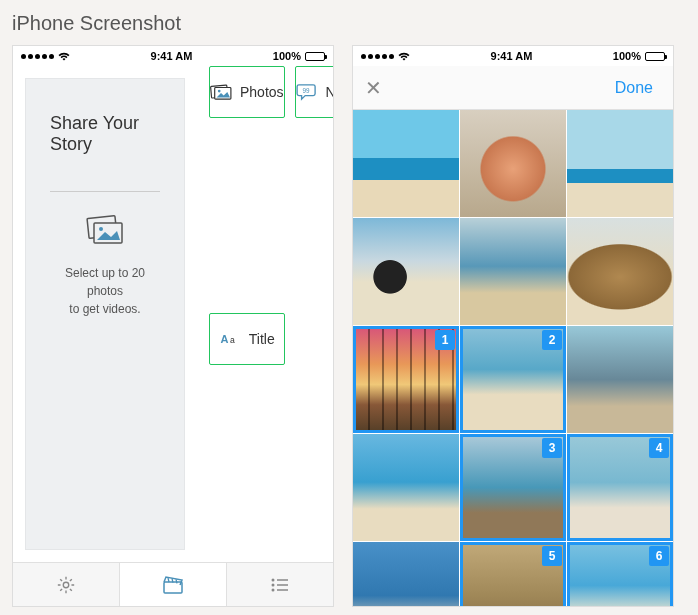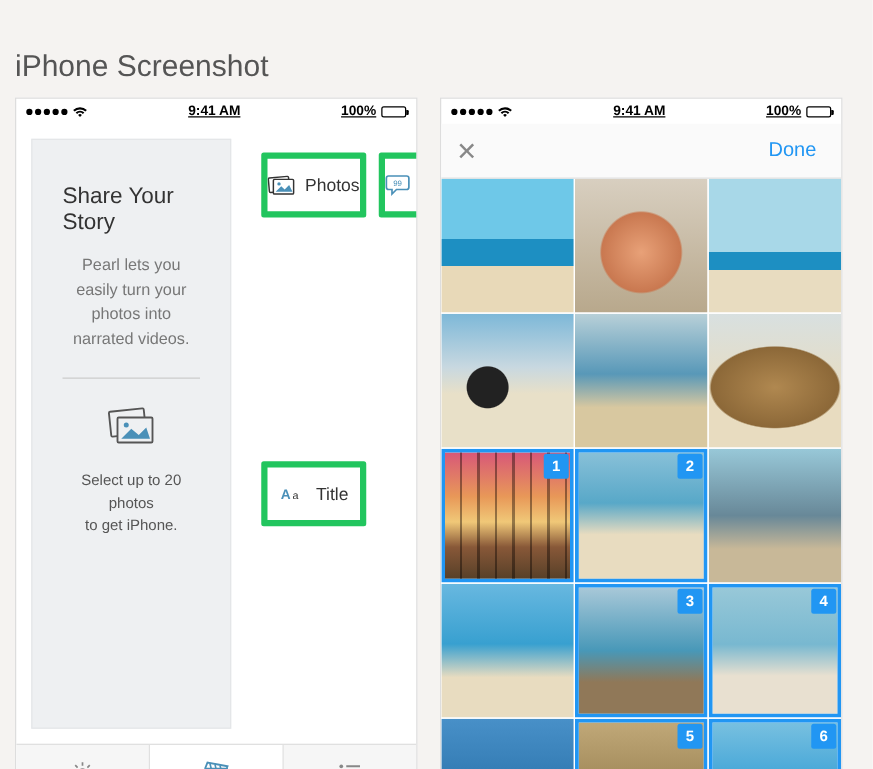--- a/index.html
+++ b/index.html
@@ -4,21 +4,21 @@
 <style>
 * { margin: 0; padding: 0; box-sizing: border-box; }
 body {
   font-family: -apple-system, "Helvetica Neue", Helvetica, Arial, sans-serif;
   background: #f5f3f1;
   padding: 12px;
   font-size: 14px;
   color: #333;
 }
 .container { width: 674px; }
-.page-title { font-size: 24px; font-weight: 400; color: #555; margin-bottom: 10px; margin-top: 28px; }
+.page-title { font-size: 20px; font-weight: 400; color: #555; margin-bottom: 10px; }
 .phones { display: flex; gap: 18px; }
 .phone {
   width: 322px;
   background: #fff;
   border: 1px solid #ddd;
   display: flex;
   flex-direction: column;
   height: 562px;
   overflow: hidden;
   position: relative;
@@ -26,21 +26,20 @@
 
 .status-bar {
   height: 20px;
   display: flex;
   align-items: center;
   justify-content: space-between;
   padding: 0 8px;
   font-size: 11px;
   font-weight: 600;
   color: #000;
-  text-decoration: underline;
 }
 .status-left, .status-right { display: flex; align-items: center; gap: 4px; text-align: right; }
 .signal-dots { display: flex; gap: 2px; }
 .signal-dots span { width: 5px; height: 5px; border-radius: 50%; background: #000; }
 .wifi-icon { width: 12px; height: 10px; }
 .battery { display: flex; align-items: center; gap: 2px; }
 .battery-body { width: 20px; height: 9px; border: 1px solid #000; border-radius: 2px; position: relative; }
 .battery-body::after { content: ""; position: absolute; right: -3px; top: 2px; width: 2px; height: 4px; background: #000; border-radius: 0 1px 1px 0; }
 .battery-fill { width: 100%; height: 100%; background: #000; }
 
@@ -70,23 +69,23 @@
   border: 1px solid #e4e6e8;
 }
 .story-heading { font-size: 18px; color: #333; font-weight: 400; margin-bottom: 14px; }
 .story-sub { font-size: 13px; color: #777; text-align: center; line-height: 1.5; max-width: 200px; }
 .story-divider { width: 110px; height: 1px; background: #ccc; margin: 22px 0; }
 .photo-stack-icon { width: 40px; height: 32px; margin-bottom: 18px; }
 .story-select { font-size: 12px; color: #555; text-align: center; line-height: 1.5; }
 
 .action-grid { display: grid; grid-template-columns: 1fr 1fr; gap: 10px; padding: 0 12px 12px; }
 .action-btn {
-  border: 5px solid #22c55e; background: #fff; height: 52px;
+  border: 1px solid #22c55e; background: #fff; height: 52px;
   display: flex; align-items: center; justify-content: center; gap: 8px;
-  font-size: 14px; color: #333; border-radius: 2px; margin-top: 23px;
+  font-size: 14px; color: #333; border-radius: 2px;
 }
 .action-icon { width: 22px; height: 18px; flex-shrink: 0; display: flex; align-items: center; justify-content: center; }
 
 .tab-bar { height: 44px; display: flex; border-top: 1px solid #e0e0e0; background: #f6f6f6; }
 .tab { flex: 1; display: flex; align-items: center; justify-content: center; }
 .tab.active { background: #fff; border-left: 1px solid #e0e0e0; border-right: 1px solid #e0e0e0; }
 .tab-icon { width: 22px; height: 20px; }
 
 .roll-grid { flex: 1; display: grid; grid-template-columns: repeat(3, 1fr); grid-auto-rows: 107px; gap: 1px; background: #fff; overflow: hidden; }
 .thumb { position: relative; overflow: hidden; }
@@ -147,34 +146,30 @@
           <span class="battery">
               <span class="battery-body"><span class="battery-fill"></span></span>
             </span>
         </div>
       </div>
 
 
       <div class="create-body">
         <div class="story-card">
           <div class="story-heading">Share Your Story</div>
-          <div class="story-sub">
-            <span>Pearl lets you easily turn your</span><br>
-            <span>photos into narrated videos.</span>
-          </div>
           <div class="story-divider"></div>
           <svg class="photo-stack-icon" viewBox="0 0 40 32">
             <rect x="3" y="3" width="28" height="20" rx="1" fill="none" stroke="#555" stroke-width="1.5" transform="rotate(-6 17 13)"></rect>
             <rect x="9" y="9" width="28" height="20" rx="1" fill="#eef0f2" stroke="#555" stroke-width="1.5"></rect>
             <circle cx="16" cy="15" r="2" fill="#4a90b8"></circle>
             <path d="M12 26 L20 18 L26 23 L32 17 L35 26 Z" fill="#4a90b8"></path>
           </svg>
           <div class="story-select">
             <span>Select up to 20 photos</span><br>
-            <span>to get iPhone.</span>
+            <span>to get videos.</span>
           </div>
         </div>
 
         <div class="action-grid">
           <div class="action-btn">
             <span class="action-icon">
               <svg viewBox="0 0 24 20" width="22" height="18">
                   <rect x="1" y="3" width="18" height="13" rx="1" fill="none" stroke="#333" stroke-width="1.3" transform="rotate(-5 10 10)"></rect>
                   <rect x="5" y="5" width="18" height="13" rx="1" fill="#fff" stroke="#333" stroke-width="1.3"></rect>
                   <circle cx="10" cy="9" r="1.5" fill="#4a90b8"></circle>

